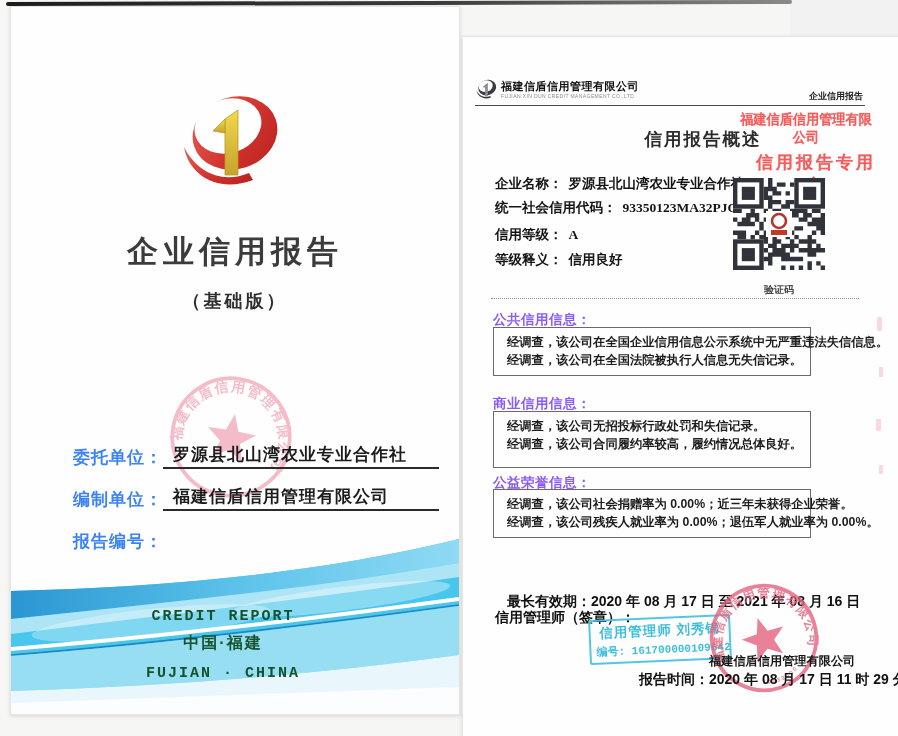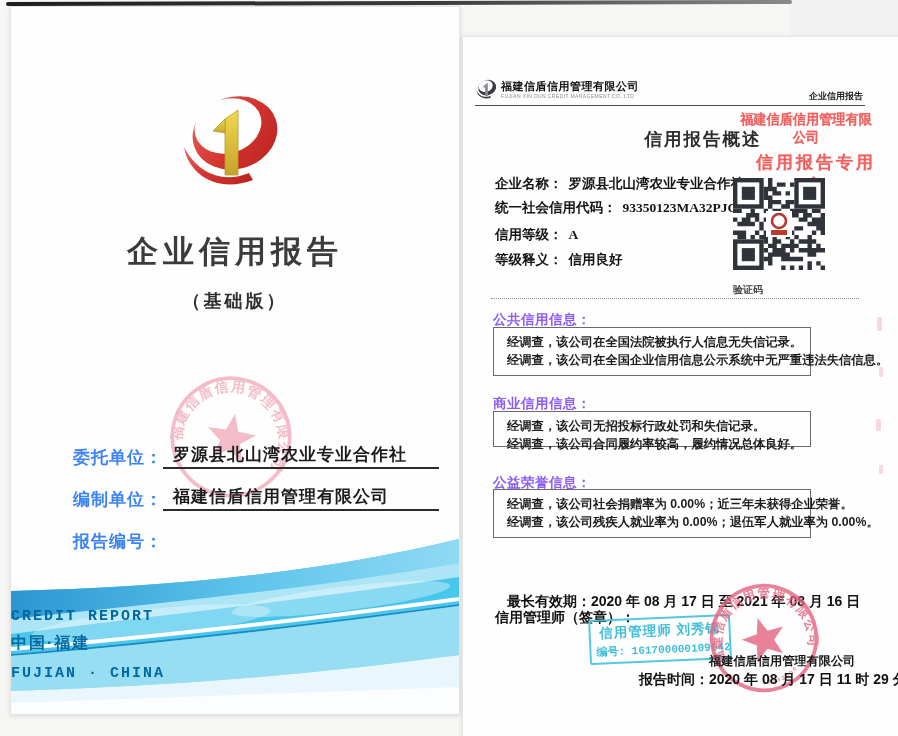--- a/index.html
+++ b/index.html
@@ -16,38 +16,38 @@
   .cover-title{left:0;top:224px;width:448px;text-align:center;font-size:31px;font-weight:900;
                letter-spacing:5px;color:#3b3b3b;}
   .cover-sub{left:0;top:282px;width:448px;text-align:center;font-size:18px;font-weight:700;
              letter-spacing:3px;color:#2e2e2e;}
   .fieldrow{left:62px;width:366px;display:flex;align-items:flex-end;height:26px;}
   .fieldrow .lbl{font-size:17px;font-weight:700;color:#3b82f6;white-space:nowrap;letter-spacing:1px;}
   .fieldrow .val{flex:1;border-bottom:2px solid #2b2b2b;font-size:17px;font-weight:700;
                  padding:0 4px 1px 10px;white-space:nowrap;letter-spacing:1px;}
   .mono{font-family:"Liberation Mono","DejaVu Sans Mono",monospace;}
   .serif{font-family:"Liberation Serif","DejaVu Serif",serif;}
-  .wave-text{width:424px;text-align:left;color:#0369a1;font-weight:700;}
+  .wave-text{width:424px;text-align:center;color:#14532d;font-weight:700;}
   .seal-faint{opacity:.42;transform:rotate(10deg);}
   .seal-strong{opacity:.8;transform:rotate(-18deg);}
   
   .hdr-company{left:38px;top:42px;font-size:11px;font-weight:900;color:#111;letter-spacing:.5px;}
   .hdr-en{left:38px;top:56px;font-size:5px;color:#8a8a8a;letter-spacing:.4px;}
   .hdr-doctype{left:300px;top:53px;width:100px;text-align:right;font-size:9px;font-weight:700;color:#222;}
   .hdr-rule{left:12px;top:68px;width:390px;border-top:1px solid #4a4a4a;}
   .red-stamp{left:272px;top:74px;width:142px;color:#ef5150;text-align:center;
              text-shadow:0 0 1px rgba(239,81,80,.55);opacity:.92;}
   .red-stamp .l1{font-size:14px;font-weight:900;transform:scaleX(.94);letter-spacing:0;}
   .red-stamp .l2{font-size:17px;font-weight:900;letter-spacing:3px;margin-top:4px;margin-left:20px;}
   .sum-title{left:120px;top:90px;width:240px;text-align:center;font-size:17.5px;font-weight:900;
              letter-spacing:2px;color:#2d2d2d;}
   .inforow{left:32px;font-size:13.5px;font-weight:700;color:#141414;white-space:nowrap;}
   .inforow .val{margin-left:6px;}
   .qr{left:270px;top:141px;width:92px;height:92px;}
-  .qr-caption{left:270px;top:246px;width:92px;font-size:10px;font-weight:700;color:#444;}
+  .qr-caption{left:270px;top:246px;width:92px;text-align:center;font-size:10px;font-weight:700;color:#444;}
   .dotted{left:28px;top:261px;width:368px;border-top:1.5px dotted #8f8f8f;}
   .sec-head{left:30px;font-size:13.5px;font-weight:900;color:#8b5cf6;letter-spacing:.5px;}
   .sec-box{left:30px;width:318px;border:1px solid #6a6a6a;padding:5px 6px 5px 13px;box-sizing:border-box;}
   .sec-box .ln{font-size:12.3px;font-weight:700;color:#1d1d1d;line-height:18px;white-space:nowrap;}
   .basis{left:16px;top:505px;width:396px;font-size:12.4px;font-weight:700;color:#111;
          line-height:16.5px;text-indent:2em;text-align:justify;}
   .plain-line{font-size:14px;font-weight:700;color:#111;white-space:nowrap;}
   .blue-stamp{left:126px;top:580px;width:128px;border:2px solid #4cc4de;border-radius:2px;
               padding:3px 5px;color:#35bbd8;text-align:center;transform:rotate(-2.5deg);opacity:.95;}
   .blue-stamp .l1{font-size:13.5px;font-weight:900;letter-spacing:1px;white-space:nowrap;}
@@ -185,26 +185,26 @@
         <circle cx="46" cy="43" r="7" fill="none" stroke="#b5352f" stroke-width="2.6"></circle>
         <rect x="38" y="52" width="16" height="5" fill="#c0392b"></rect>
       </svg>
     </div>
     <div class="abs qr-caption">验证码</div>
 
     <div class="abs dotted"></div>
 
     <div class="abs sec-head" style="top:274px">公共信用信息：</div>
     <div class="abs sec-box" style="top:290px;height:49px">
+      <div class="ln">经调查，该公司在全国企业信用信息公示系统中无严重违法失信信息。</div>
       <div class="ln">经调查，该公司在全国法院被执行人信息无失信记录。</div>
-      <div class="ln">经调查，该公司在全国企业信用信息公示系统中无严重违法失信信息。</div>
     </div>
 
     <div class="abs sec-head" style="top:358px">商业信用信息：</div>
-    <div class="abs sec-box" style="top:374px;height:36px">
+    <div class="abs sec-box" style="top:374px;height:57px">
       <div class="ln">经调查，该公司无招投标行政处罚和失信记录。</div>
       <div class="ln">经调查，该公司合同履约率较高，履约情况总体良好。</div>
     </div>
 
     <div class="abs sec-head" style="top:437px">公益荣誉信息：</div>
     <div class="abs sec-box" style="top:452px;height:49px">
       <div class="ln">经调查，该公司社会捐赠率为 0.00%；近三年未获得企业荣誉。</div>
       <div class="ln">经调查，该公司残疾人就业率为 0.00%；退伍军人就业率为 0.00%。</div>
     </div>
 

